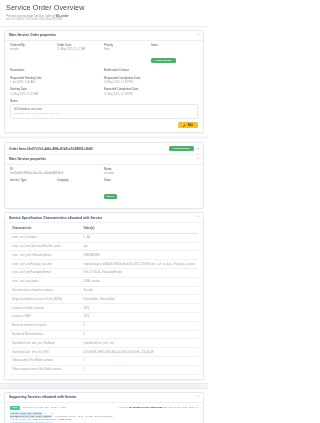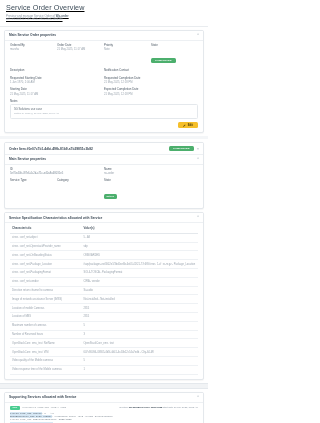--- a/index.html
+++ b/index.html
@@ -11,21 +11,20 @@
   }
   body { position: relative; }
 
   .page { width: 208px; height: 423px; position: relative; background: #fff; }
 
   
   .page-header {
     padding: 4px 6px 4px 6px;
     background: #fff;
     border-bottom: 1px solid #e9ecef;
-    text-decoration: underline;
   }
   .page-title {
     font-size: 7.2px; line-height: 8px;
     color: #3b4a57; font-weight: 400;
     letter-spacing: .1px;
   }
   .page-sub {
     font-size: 2.9px; line-height: 4px;
     color: #8c97a3; margin-top: 1.5px;
   }

